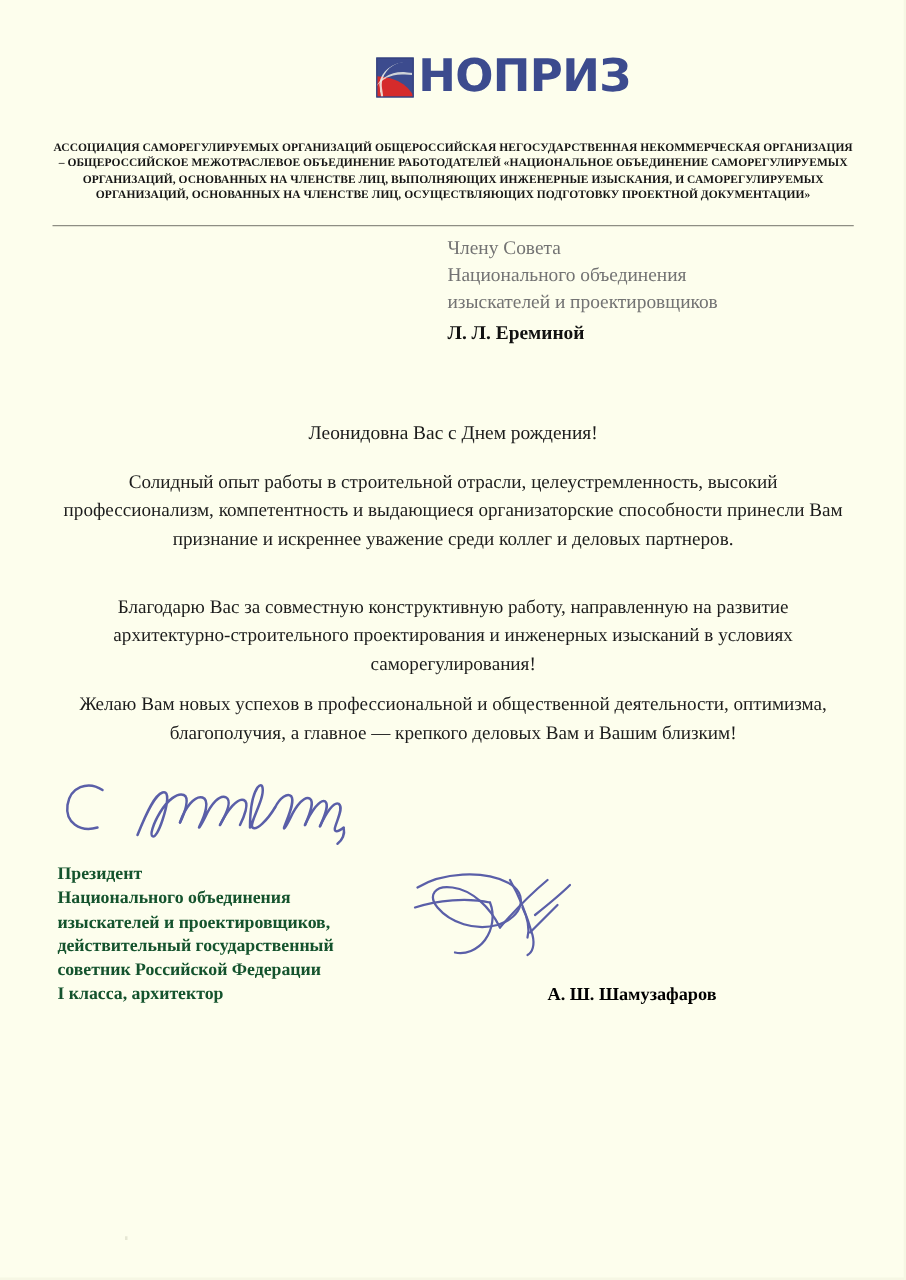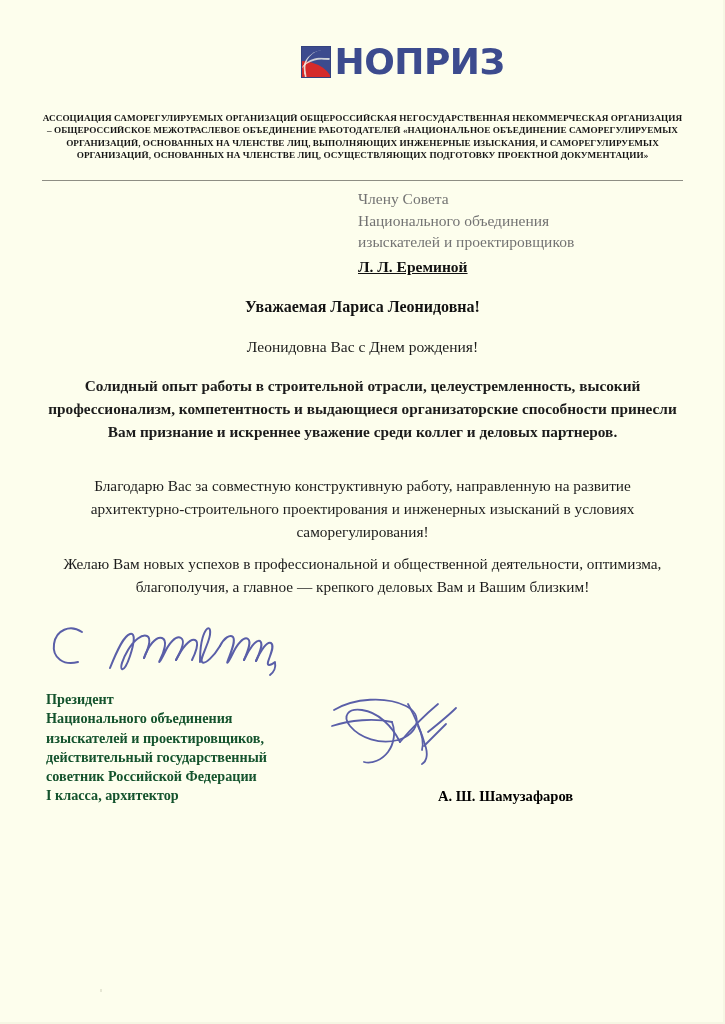--- a/index.html
+++ b/index.html
@@ -123,21 +123,20 @@
     line-height: 21.5px;
     color: #737373;
   }
   .addressee-name {
     position: absolute;
     top: 258px;
     left: 358px;
     font-size: 15.5px;
     font-weight: bold;
     color: #111;
-    text-decoration: underline;
   }
 
   
   .salutation {
     position: absolute;
     top: 298px;
     left: 0;
     width: 725px;
     text-align: center;
     font-size: 16px;
@@ -157,21 +156,21 @@
   
   .body-block {
     position: absolute;
     left: 46px;
     width: 633px;
     text-align: center;
     font-size: 15.3px;
     line-height: 23px;
     color: #1c1c1c;
   }
-  .para-1 { top: 374px; font-weight: bold; }
+  .para-1 { top: 374px; }
   .para-2 { top: 474px; }
   .para-3 { top: 552px; }
 
   
   .handwriting {
     position: absolute;
     top: 622px;
     left: 48px;
     width: 300px;
     height: 56px;
@@ -228,21 +227,20 @@
   </div>
 
   <div class="org-header">АССОЦИАЦИЯ САМОРЕГУЛИРУЕМЫХ ОРГАНИЗАЦИЙ ОБЩЕРОССИЙСКАЯ НЕГОСУДАРСТВЕННАЯ НЕКОММЕРЧЕСКАЯ ОРГАНИЗАЦИЯ – ОБЩЕРОССИЙСКОЕ МЕЖОТРАСЛЕВОЕ ОБЪЕДИНЕНИЕ РАБОТОДАТЕЛЕЙ «НАЦИОНАЛЬНОЕ ОБЪЕДИНЕНИЕ САМОРЕГУЛИРУЕМЫХ ОРГАНИЗАЦИЙ, ОСНОВАННЫХ НА ЧЛЕНСТВЕ ЛИЦ, ВЫПОЛНЯЮЩИХ ИНЖЕНЕРНЫЕ ИЗЫСКАНИЯ, И САМОРЕГУЛИРУЕМЫХ ОРГАНИЗАЦИЙ, ОСНОВАННЫХ НА ЧЛЕНСТВЕ ЛИЦ, ОСУЩЕСТВЛЯЮЩИХ ПОДГОТОВКУ ПРОЕКТНОЙ ДОКУМЕНТАЦИИ»</div>
   <div class="rule"></div>
 
   <div class="addressee" style="white-space: pre-line;">Члену Совета
 Национального объединения
 изыскателей и проектировщиков</div>
   <div class="addressee-name">Л. Л. Ереминой</div>
 
-  <div class="salutation">Уважаемая Лариса Леонидовна!</div>
   <div class="congrats">Леонидовна Вас с Днем рождения!</div>
 
   <div class="body-block para-1">Солидный опыт работы в строительной отрасли, целеустремленность, высокий профессионализм, компетентность и выдающиеся организаторские способности принесли Вам признание и искреннее уважение среди коллег и деловых партнеров.</div>
   <div class="body-block para-2">Благодарю Вас за совместную конструктивную работу, направленную на развитие архитектурно-строительного проектирования и инженерных изысканий в условиях саморегулирования!</div>
   <div class="body-block para-3">Желаю Вам новых успехов в профессиональной и общественной деятельности, оптимизма, благополучия, а главное — крепкого деловых Вам и Вашим близким!</div>
 
   <div class="handwriting" aria-label="С уважением,">
     <svg viewBox="0 0 300 56" width="300" height="56" xmlns="http://www.w3.org/2000/svg">
       <g fill="none" stroke="#5a5fa8" stroke-width="2" stroke-linecap="round" stroke-linejoin="round">
         <path d="M34 10 C22 2, 8 8, 6 22 C4 36, 16 44, 30 40"></path>

